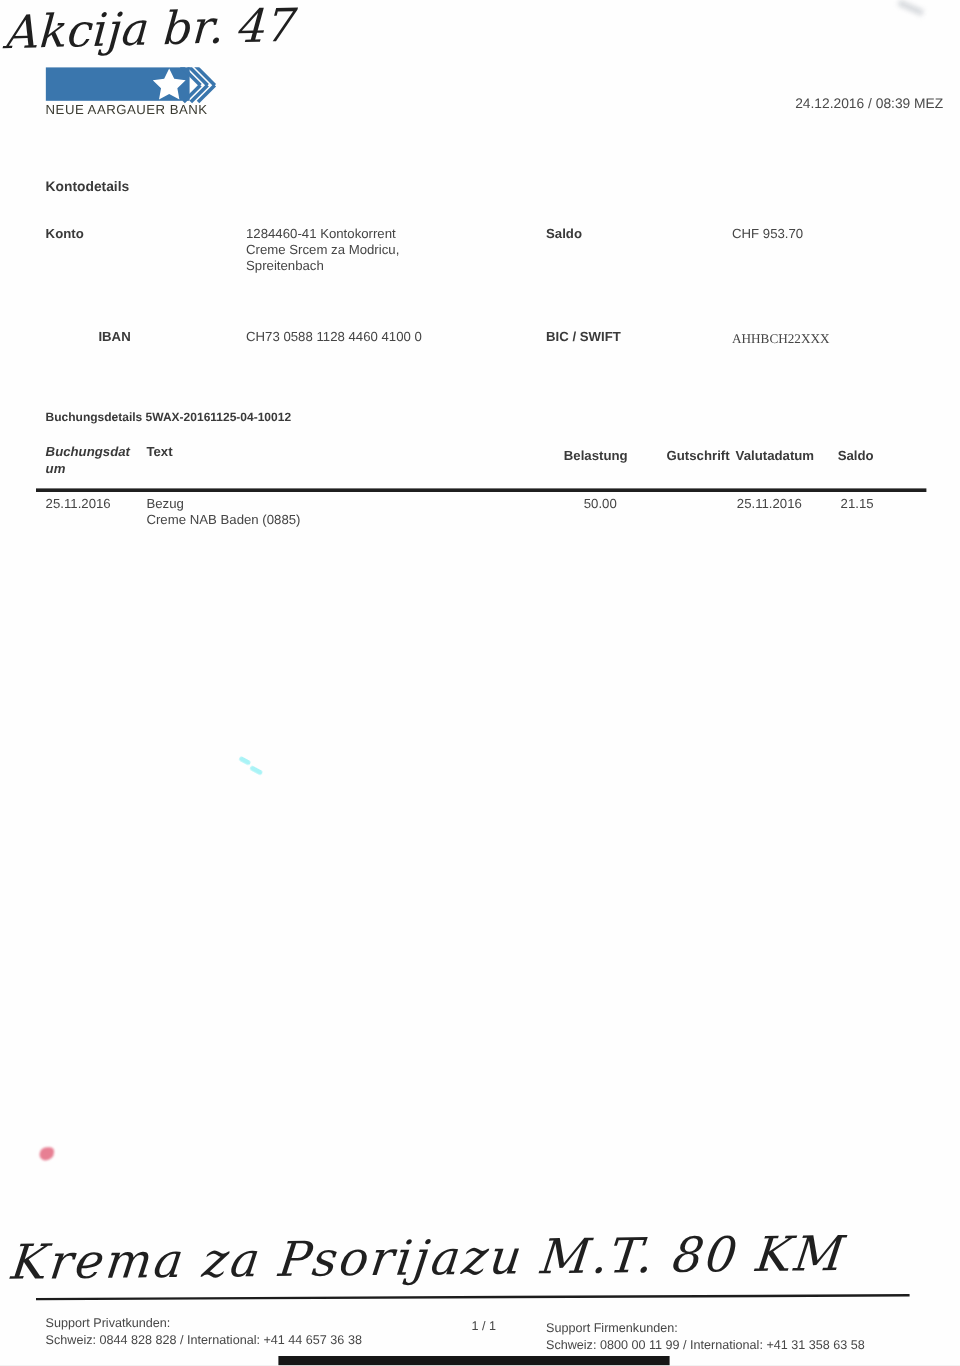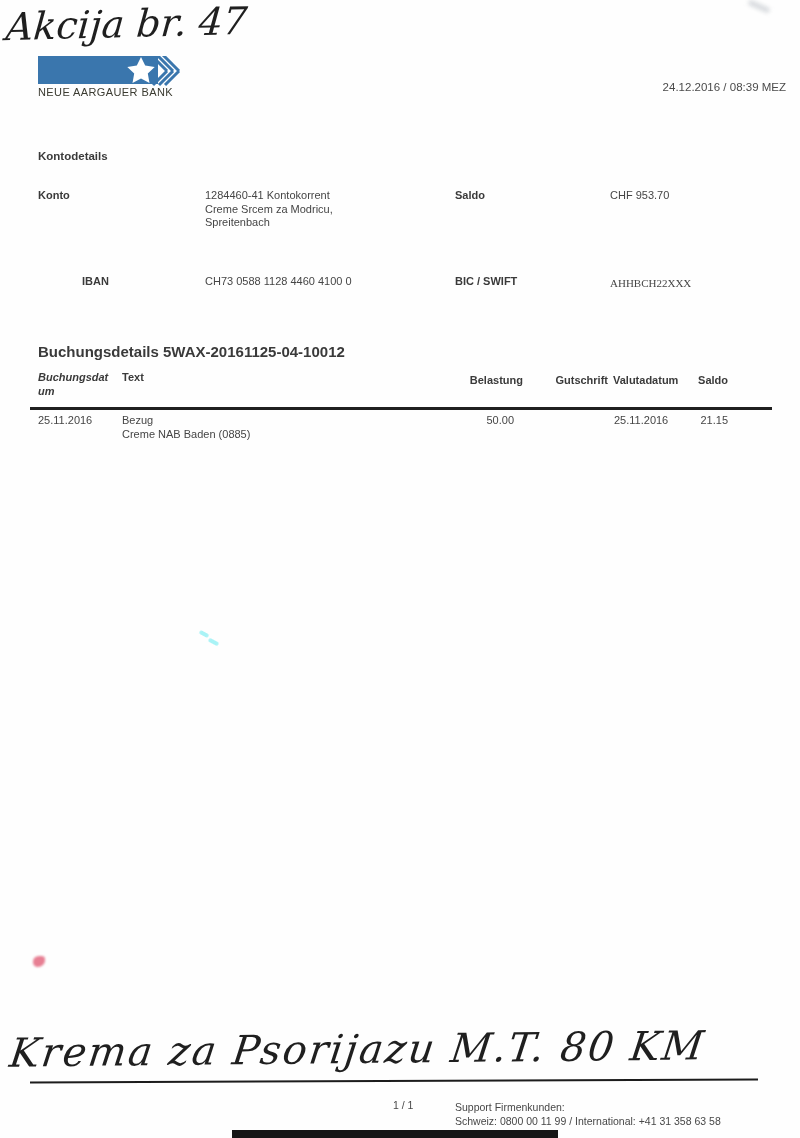--- a/index.html
+++ b/index.html
@@ -105,21 +105,21 @@
   </div>
 
   <div class="abs txt bold" style="top:189px; left:455px;">Saldo</div>
   <div class="abs txt" style="top:189px; left:610px;">CHF 953.70</div>
 
   <div class="abs txt bold" style="top:275px; left:38px;margin-left:44px;">IBAN</div>
   <div class="abs txt" style="top:275px; left:205px;">CH73 0588 1128 4460 4100 0</div>
   <div class="abs txt bold" style="top:275px; left:455px;">BIC / SWIFT</div>
   <div class="abs txt" style="top:277px; left:610px;font-family:Liberation Serif, serif;">AHHBCH22XXX</div>
 
-  <div class="abs txt bold" style="top:343px; left:38px; font-size:15px;">Buchungsdetails 5WAX-20161125-04-10012</div>
+  <div class="abs txt bold" style="top:343px; left:38px; font-size:10px;">Buchungsdetails 5WAX-20161125-04-10012</div>
 
   <div class="abs txt bold breakword" style="top:371px; left:38px; width:76px; line-height:13.5px;font-style:italic;">Buchungsdatum</div>
   <div class="abs txt bold" style="top:371px; left:122px;text-align:center;">Text</div>
   <div class="abs txt bold col-right" style="top:374px; left:443px; width:80px;">Belastung</div>
   <div class="abs txt bold col-right" style="top:374px; left:528px; width:80px;">Gutschrift</div>
   <div class="abs txt bold" style="top:374px; left:613px;">Valutadatum</div>
   <div class="abs txt bold col-right" style="top:374px; left:660px; width:68px;">Saldo</div>
 
   <div class="abs thick-rule" style="top:407px;"></div>
 
@@ -136,20 +136,24 @@
   </div>
 
   <div class="abs artifact-cyan" style="top:632px; left:199px; width:10px; transform:rotate(28deg);"></div>
   <div class="abs artifact-cyan" style="top:640px; left:208px; width:11px; transform:rotate(28deg);"></div>
   <div class="abs artifact-pink" style="top:956px; left:33px; width:12px; height:11px;"></div>
   <div class="abs smudge" style="top:4px; left:748px; width:22px; height:5px; transform:rotate(24deg);"></div>
 
   <div class="abs handwriting hw-bottom">Krema za Psorijazu  M.T.  80 KM</div>
   <div class="abs hw-underline"></div>
 
+  <div class="abs footer-txt" style="top:1096px; left:38px;">
+    <div>Support Privatkunden:</div>
+    <div>Schweiz: 0844 828 828 / International: +41 44 657 36 38</div>
+  </div>
   <div class="abs footer-txt" style="top:1098px; left:393px;">1 / 1</div>
   <div class="abs footer-txt" style="top:1100px; left:455px;">
     <div>Support Firmenkunden:</div>
     <div>Schweiz: 0800 00 11 99 / International: +41 31 358 63 58</div>
   </div>
 
   <div class="abs bottom-bar" style="top:1130px; left:232px; width:326px; height:8px;"></div>
 
 </div>
 

